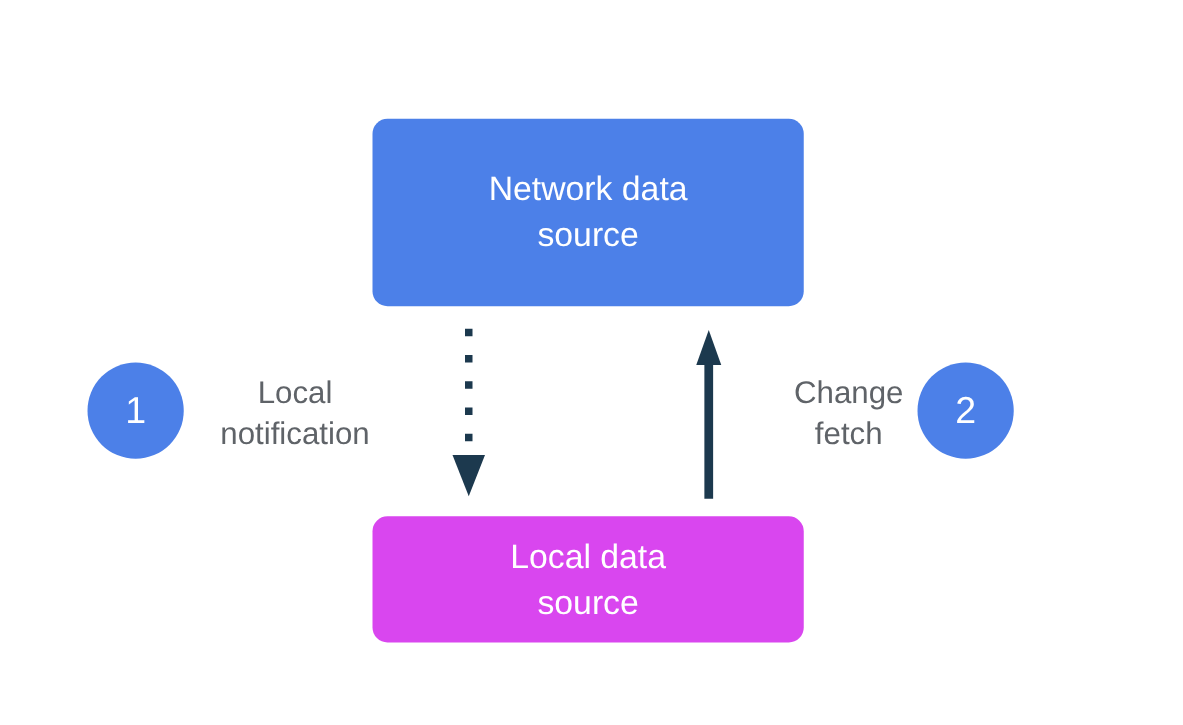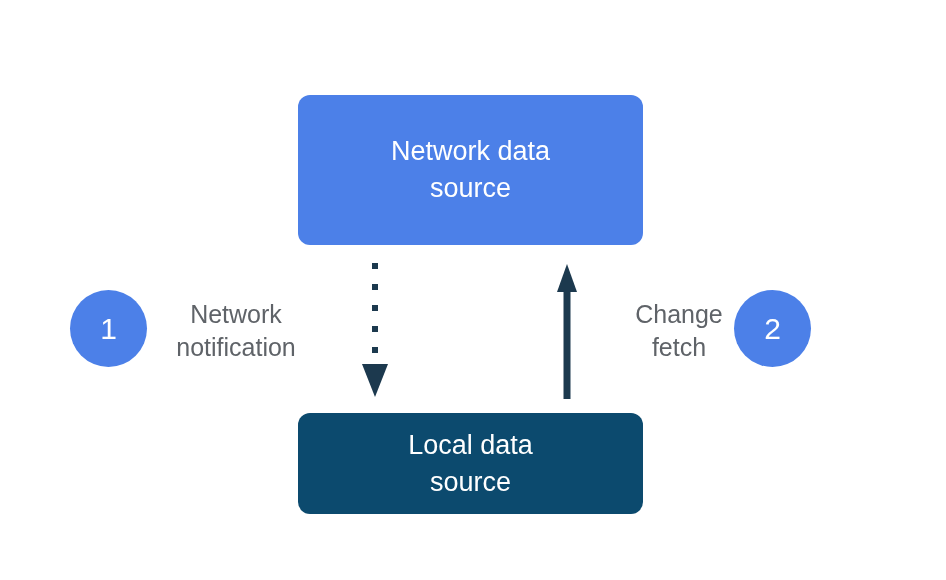--- a/index.html
+++ b/index.html
@@ -32,21 +32,21 @@
     top: 63px;
     width: 345px;
     height: 150px;
     background: #4C80E8;
   }
   .node-local {
     left: 298px;
     top: 381px;
     width: 345px;
     height: 101px;
-    background: #0c4a6e;
+    background: #d946ef;
   }
   .node-network .node-label { width: 210px; }
   .node-local .node-label { width: 170px; }
 
   .step-circle {
     position: absolute;
     width: 77px;
     height: 77px;
     border-radius: 50%;
     background: #4C80E8;
@@ -104,20 +104,20 @@
   </svg>
 
   <svg class="arrow-svg arrow-up-svg" width="30" height="140" viewBox="0 0 30 140">
     <polygon class="arrow-head" points="14,2 4,30 24,30"></polygon>
     <line class="arrow-line" x1="14" y1="28" x2="14" y2="137" stroke-width="7"></line>
   </svg>
 
   <div class="step-circle circle-1">
     <span>1</span>
   </div>
-  <div class="step-label label-1">Network notification</div>
+  <div class="step-label label-1">Local notification</div>
 
   <div class="step-circle circle-2">
     <span>2</span>
   </div>
   <div class="step-label label-2">Change fetch</div>
 
 </div>
 
 </body></html>

